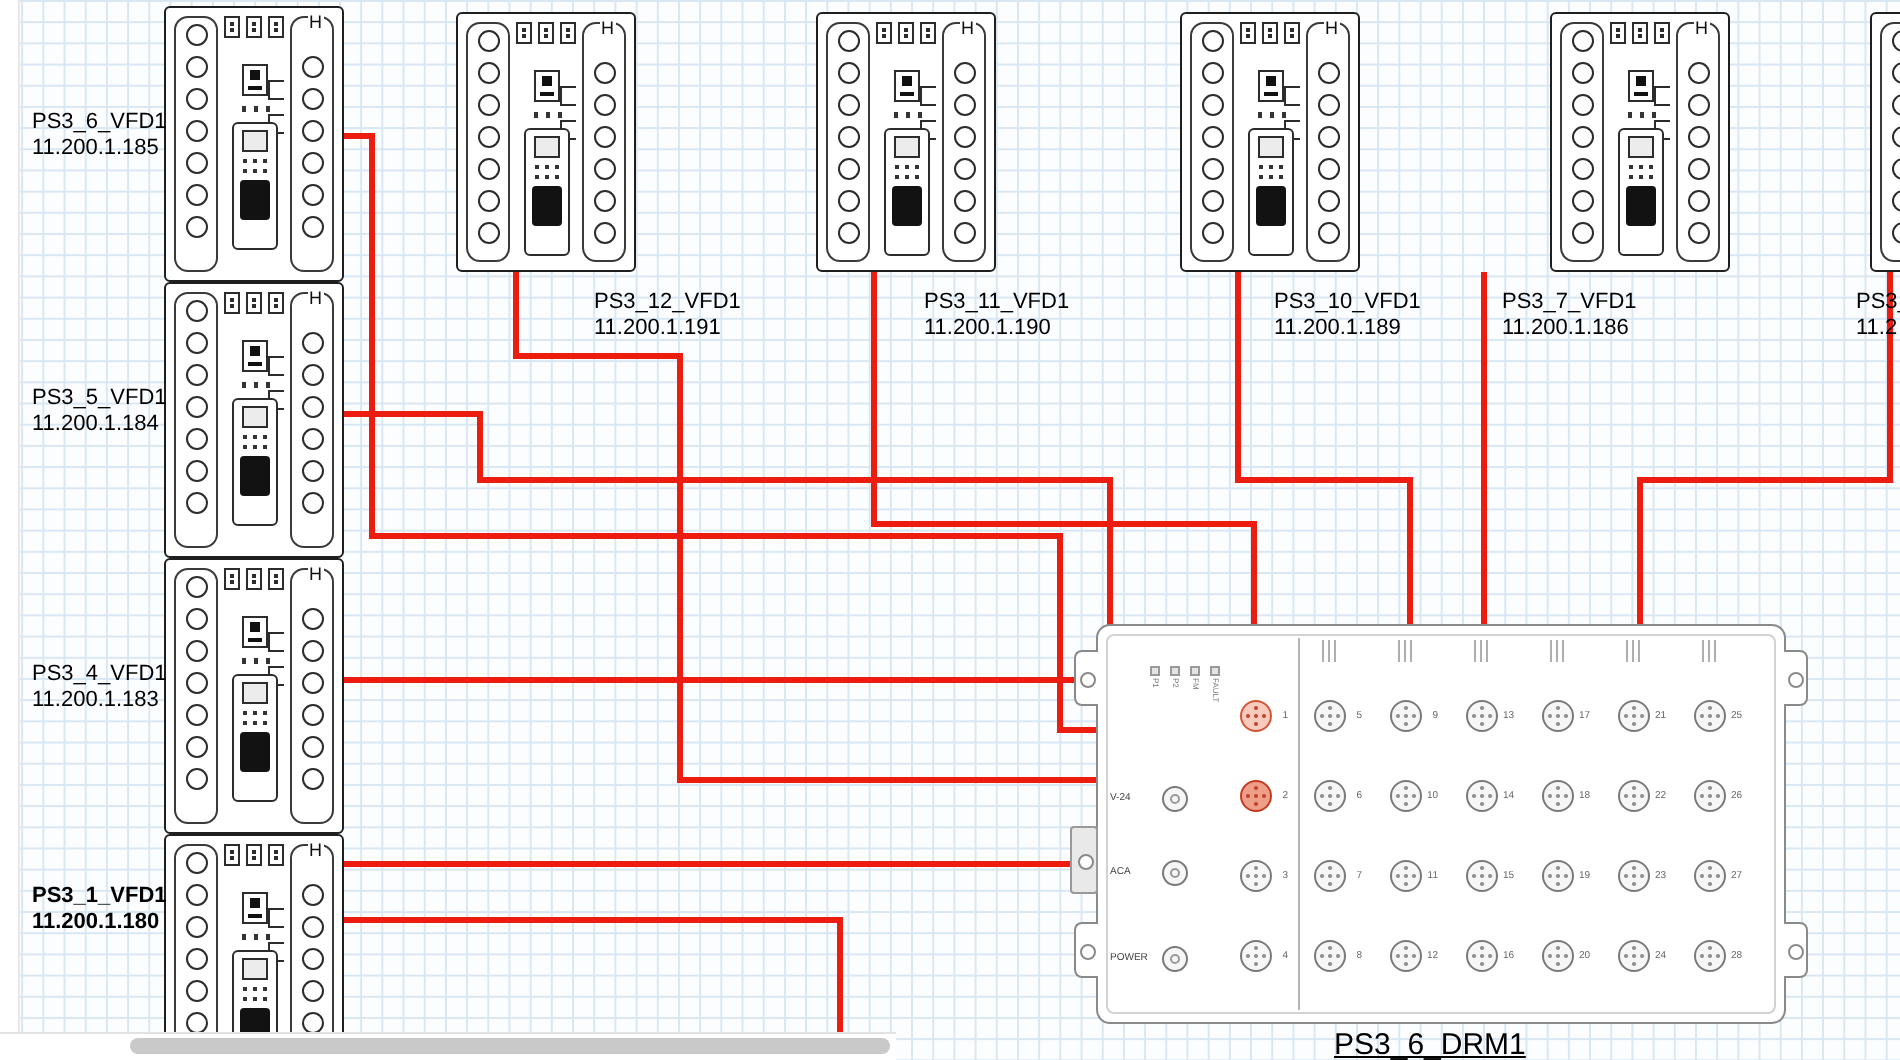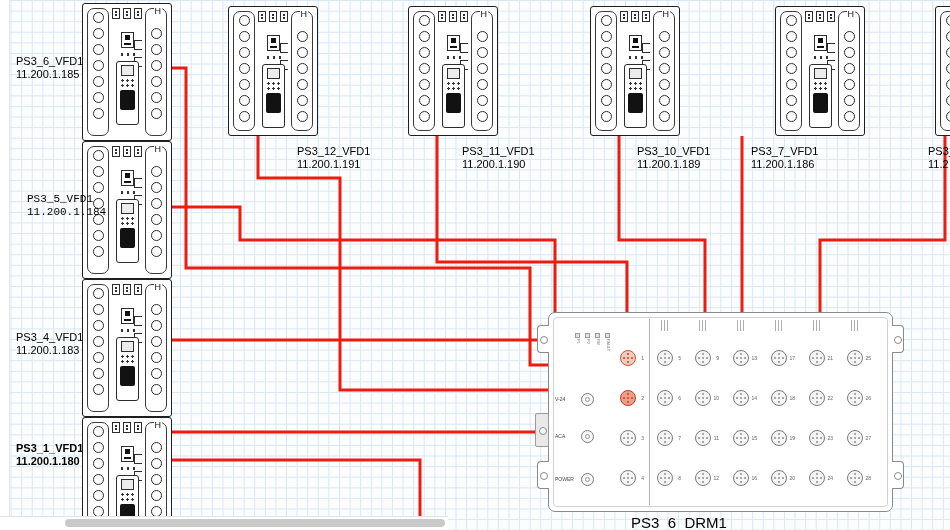--- a/index.html
+++ b/index.html
@@ -208,21 +208,21 @@
         <i class="num">28</i>
       </span>
       <span class="sport" style="left: 32px; top: 80px;"></span>
       <span class="sport-label" style="left: 6px; top: 83px;">V-24</span>
       <span class="sport" style="left: 32px; top: 117px;"></span>
       <span class="sport-label" style="left: 6px; top: 120px;">ACA</span>
       <span class="sport" style="left: 32px; top: 160px;"></span>
       <span class="sport-label" style="left: 6px; top: 163px;">POWER</span>
     </div>
 
-  <div id="drm-label" style="left: 631px; top: 514px;">PS3_6_DRM1</div>
+  <div id="drm-label" style="left: 667px; top: 514px; text-decoration: underline;">PS3_6_DRM1</div>
 
   <div id="left-gutter"></div>
   <div id="h-scroll-track" style="left: 0px; top: 516px; width: 448px; height: 14px;"></div>
   <div id="h-scroll-thumb" style="left: 65px; top: 519px; width: 380px; height: 8px;"></div>
 <div class="vfd" style="left: 82px; top: 3px; width: 90px; height: 138px;">
     <span class="vfd-h">H</span>
     <div class="tconns">
       <span class="tc"></span>
       <span class="tc"></span>
       <span class="tc"></span>
@@ -287,21 +287,21 @@
     <span class="plug p1"></span>
     <span class="plug p2"></span>
     <div class="midicon"></div>
     <div class="dotsrow"></div>
     <div class="keypad">
       <div class="screen"></div>
       <div class="btns"></div>
       <div class="blob"></div>
     </div>
   </div>
-    <div class="dev-label" style="left: 27px; top: 193px; font-family: Liberation Mono, monospace;">
+    <div class="dev-label" style="left: 16px; top: 193px;">
       <div>PS3_5_VFD1</div>
       <div>11.200.1.184</div>
     </div>
     <div class="vfd" style="left: 82px; top: 279px; width: 90px; height: 138px;">
     <span class="vfd-h">H</span>
     <div class="tconns">
       <span class="tc"></span>
       <span class="tc"></span>
       <span class="tc"></span>
     </div>

